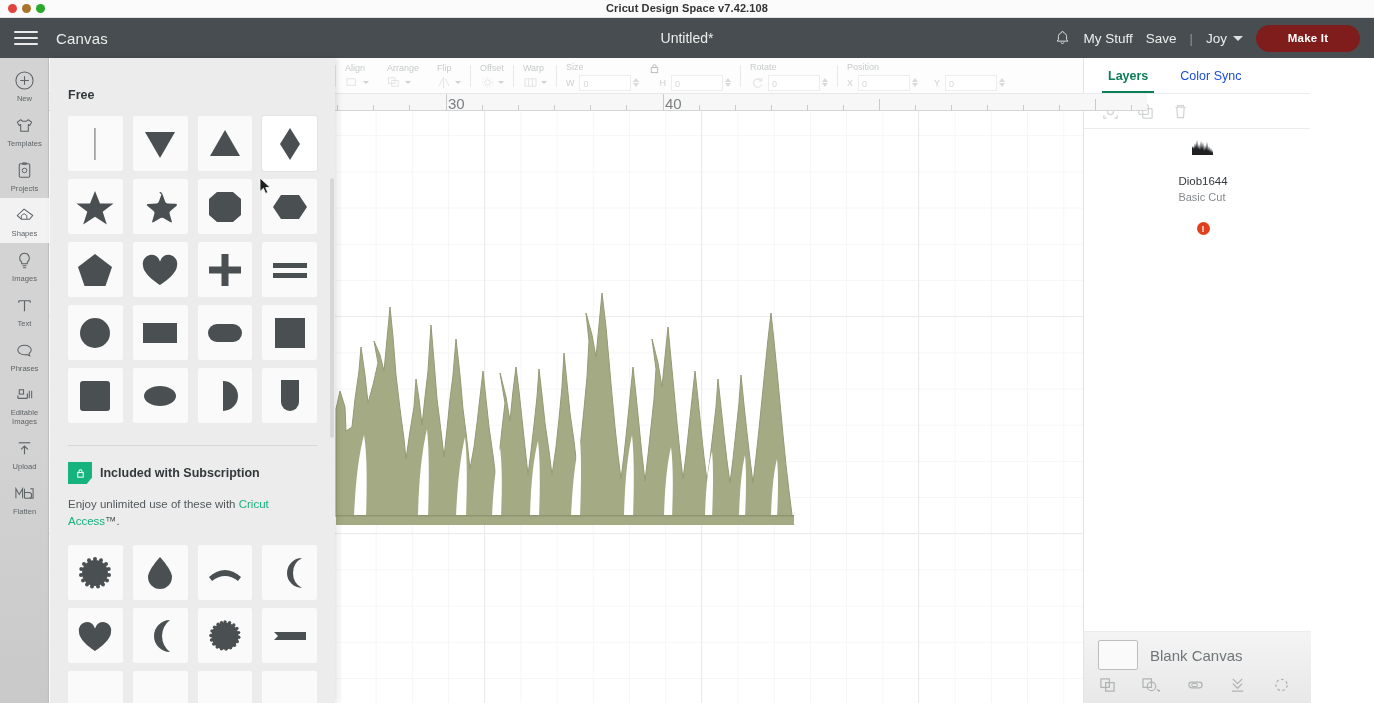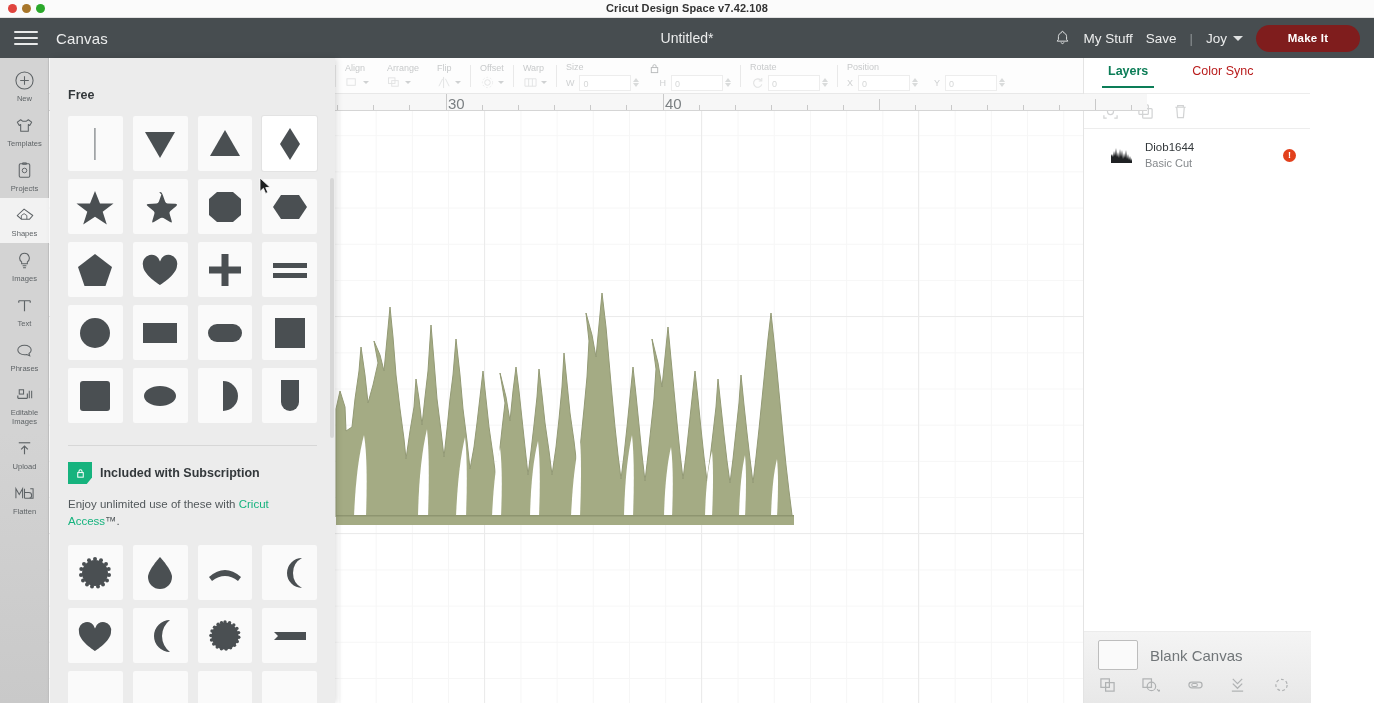--- a/index.html
+++ b/index.html
@@ -158,29 +158,29 @@
   .panel-scroll {
     position: absolute; right: 1px; top: 120px; width: 4px; height: 260px;
     background: #c6c6c6; border-radius: 2px; opacity: .55;
   }
 
   
   .layers {
     position: absolute; right: 0; top: 58px; width: 227px; height: 645px;
     background: #ffffff; border-left: 1px solid #e4e4e4;
   }
-  .layer-tabs { display: flex; gap: 16px; padding: 0 18px; border-bottom: 1px solid #ededed; height: 36px; align-items: center; }
+  .layer-tabs { display: flex; gap: 4px; padding: 0 18px; border-bottom: 1px solid #ededed; height: 36px; align-items: flex-end; }
   .layer-tab {
-    font-size: 12.5px; color: #b91c1c; padding: 0 6px 8px; cursor: pointer;
+    font-size: 12.5px; color: #1d4ed8; padding: 0 6px 8px; cursor: pointer;
     border-bottom: 2px solid transparent; margin-right: 16px;
   }
   .layer-tab.active { color: #0c7d57; border-bottom-color: #0c7d57; font-weight: bold; }
   .layer-tools { display: flex; gap: 18px; padding: 9px 0 8px 18px; border-bottom: 1px solid #ededed; }
   .ltool { width: 17px; height: 17px; opacity: .28; cursor: pointer; }
-  .layer-row { display: flex; align-items: center; padding: 10px 14px 10px 26px; gap: 11px; cursor: pointer; }
+  .layer-row { display: flex; align-items: center; padding: 10px 14px 10px 26px; gap: 17px; cursor: pointer; flex-direction: column; }
   .layer-thumb { width: 24px; height: 17px; flex: none; }
   .layer-meta { flex: 1; }
   .layer-name { font-size: 11.5px; color: #33383b; line-height: 16px; }
   .layer-type { font-size: 11px; color: #85898c; line-height: 16px; }
   .warn {
     width: 13px; height: 13px; border-radius: 50%; background: #e2401c;
     color: #fff; font-size: 9px; font-weight: bold; display: flex;
     align-items: center; justify-content: center; cursor: pointer; flex: none;
   }
   .layers-bottom {

